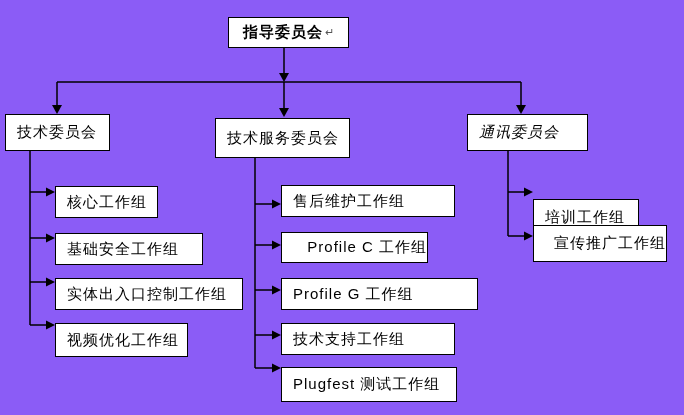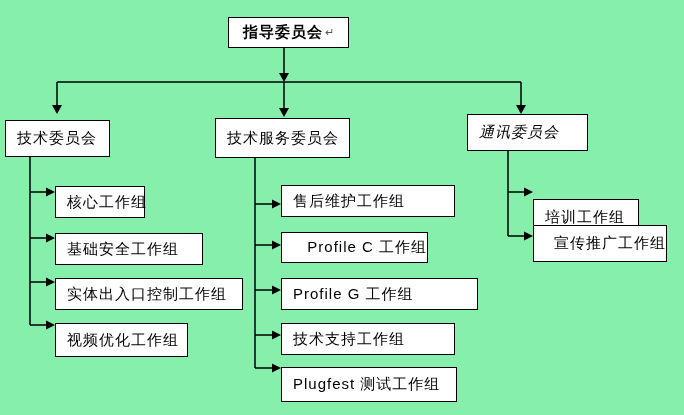--- a/index.html
+++ b/index.html
@@ -1,20 +1,20 @@
 <!DOCTYPE html>
 <html><head>
 <meta charset="utf-8">
 <style>
   html, body { margin: 0; padding: 0; background: #ffffff; }
   .canvas {
     position: relative;
     width: 684px;
     height: 415px;
-    background: #86efac;
+    background: #8b5cf6;
     font-family: "Liberation Sans", sans-serif;
     color: #000000;
     overflow: hidden;
   }
   .connectors {
     position: absolute;
     left: 0; top: 0;
     width: 684px; height: 415px;
   }
   .node {
@@ -37,24 +37,24 @@
   }
   .pmark {
     font-size: 11px;
     font-weight: normal;
     color: #555555;
     margin-left: 2px;
     letter-spacing: 0;
   }
   
   .n-root { left: 228px; top: 17px;  width: 121px; height: 31px; }
-  .n-c1   { left: 5px;   top: 114px; width: 105px; height: 37px; margin-top: 6px; }
+  .n-c1   { left: 5px;   top: 114px; width: 105px; height: 37px; }
   .n-c2   { left: 215px; top: 118px; width: 135px; height: 40px; }
   .n-c3   { left: 467px; top: 114px; width: 121px; height: 37px; font-style: italic; }
-  .n-l1   { left: 55px;  top: 186px; width: 90px; height: 32px; }
+  .n-l1   { left: 55px;  top: 186px; width: 103px; height: 32px; }
   .n-l2   { left: 55px;  top: 233px; width: 148px; height: 32px; }
   .n-l3   { left: 55px;  top: 278px; width: 188px; height: 32px; }
   .n-l4   { left: 55px;  top: 323px; width: 133px; height: 34px; }
   .n-m1   { left: 281px; top: 185px; width: 174px; height: 32px; }
   .n-m2   { left: 281px; top: 232px; width: 147px; height: 31px; justify-content: flex-end; }
   .n-m3   { left: 281px; top: 278px; width: 197px; height: 32px; }
   .n-m4   { left: 281px; top: 323px; width: 174px; height: 32px; }
   .n-m5   { left: 281px; top: 367px; width: 176px; height: 35px; }
   .n-r1   { left: 533px; top: 171px; width: 106px; height: 37px; margin-top: 28px; }
   .n-r2   { left: 533px; top: 225px; width: 134px; height: 37px; justify-content: flex-end; }

